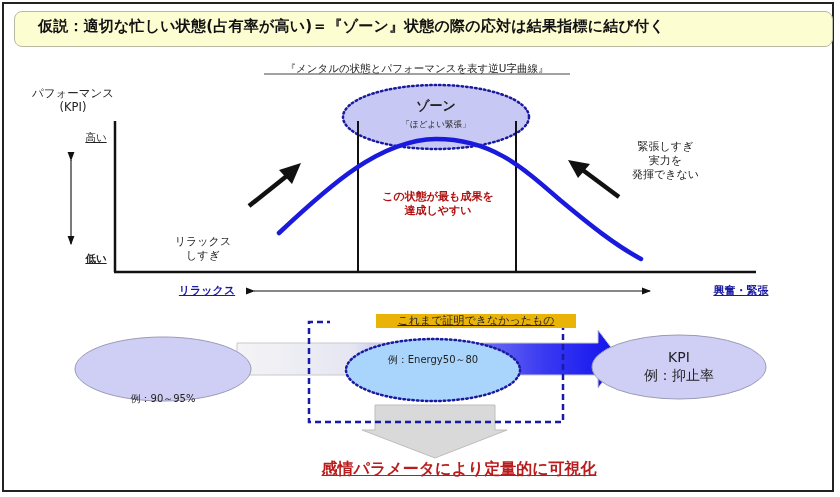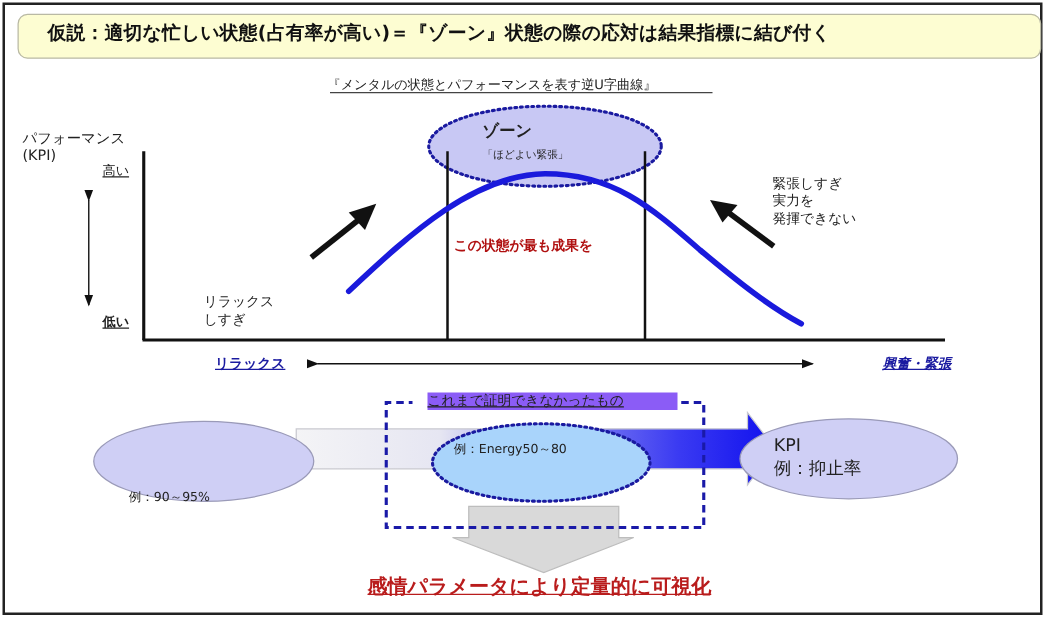--- a/index.html
+++ b/index.html
@@ -6,21 +6,21 @@
   body { width: 840px; height: 497px; position: relative; overflow: hidden;
          font-family: "DejaVu Sans", sans-serif; color: #222; }
   .frame { position: absolute; left: 2px; top: 2px; width: 832px; height: 490px;
            border: 2px solid #222; box-sizing: border-box; }
   .title-box { position: absolute; left: 14px; top: 11px; width: 819px; height: 36px;
                background: #fdfdd2; border: 1px solid #b9b9a4; border-radius: 8px;
                box-sizing: border-box; }
   .title-text { position: absolute; left: 22px; top: 17px; font-size: 15px;
                 font-weight: bold; color: #111; letter-spacing: 0.2px; white-space: nowrap; margin-left: 16px; }
   svg.diagram { position: absolute; left: 0; top: 0; }
-  .lbl { position: absolute; white-space: nowrap; line-height: 1.25; }
+  .lbl { position: absolute; text-align: center; white-space: nowrap; line-height: 1.25; }
   .u { text-decoration: underline; margin-left: 24px; }
 </style>
 </head>
 <body>
 
 <div class="frame"></div>
 
 <div class="title-box"></div>
 <div class="title-text">仮説：適切な忙しい状態(占有率が高い)＝『ゾーン』状態の際の応対は結果指標に結び付く</div>
 
@@ -72,49 +72,50 @@
 
   <path d="M375,405 L495,405 L495,430 L507,430 L435,458 L362,430 L375,430 z" fill="#d9d9d9" stroke="#bdbdbd" stroke-width="1"></path>
 
   <path d="M309,334 L309,322 L330,322 M535,322 L563,322 L563,422 L309,422 L309,334" fill="none" stroke="#1a1aa8" stroke-width="2.5" stroke-dasharray="6 4"></path>
 
   <ellipse cx="433" cy="370" rx="87" ry="31" fill="#a9d4fb" stroke="#1a1aa0" stroke-width="2.5" stroke-dasharray="1.5 3" stroke-linecap="round"></ellipse>
 </svg>
 
 <div class="lbl" style="left:262px; top:62px; font-size:10.5px; width:310px; color:#222;">『メンタルの状態とパフォーマンスを表す逆U字曲線』</div>
 
-<div class="lbl" style="left:18px; top:103px; width:110px; font-size:11.5px;">
+<div class="lbl" style="left:18px; top:86px; width:110px; font-size:11.5px;">
   <div>パフォーマンス</div>
   <div>(KPI)</div>
 </div>
 <div class="lbl u" style="left:58px; top:131px; width:28px; font-size:10.5px;">高い</div>
 <div class="lbl u" style="left:58px; top:252px; width:28px; font-size:10.5px; font-weight:bold;">低い</div>
 
 <div class="lbl" style="left:386px; top:98px; width:100px; font-size:13px; font-weight:bold;">ゾーン</div>
 <div class="lbl" style="left:386px; top:119px; width:100px; font-size:8.5px;">「ほどよい緊張」</div>
 
 <div class="lbl" style="left:363px; top:190px; width:150px; font-size:11px; font-weight:bold; color:#b01010;">
   <div>この状態が最も成果を</div>
+  <div>達成しやすい</div>
 </div>
 
 <div class="lbl" style="left:163px; top:235px; width:80px; font-size:11px;">
   <div>リラックス</div>
   <div>しすぎ</div>
 </div>
 
 <div class="lbl" style="left:618px; top:140px; width:95px; font-size:11px;">
   <div>緊張しすぎ</div>
   <div>実力を</div>
   <div>発揮できない</div>
 </div>
 
 <div class="lbl u" style="left:148px; top:284px; width:70px; font-size:11px; font-weight:bold; color:#1a1aa0;">リラックス</div>
-<div class="lbl u" style="left:682px; top:284px; width:70px; font-size:11px; font-weight:bold; color:#1a1aa0;font-style:italic;">興奮・緊張</div>
+<div class="lbl u" style="left:682px; top:284px; width:70px; font-size:11px; font-weight:bold; color:#1a1aa0;">興奮・緊張</div>
 
-<div class="lbl u" style="left:318px; top:314px; width:200px; font-size:11px; background:#8b5cf6;text-decoration:underline;">これまで証明できなかったもの</div>
+<div class="lbl u" style="left:352px; top:314px; width:200px; font-size:11px; background:#eab308;text-decoration:underline;">これまで証明できなかったもの</div>
 
 <div class="lbl" style="left:103px; top:352px; width:120px;">
   <div style="font-size:10px;margin-top:41px;">例：90～95%</div>
 </div>
 
 <div class="lbl" style="left:363px; top:354px; width:140px;">
   <div style="font-size:10px;">例：Energy50～80</div>
 </div>
 
 <div class="lbl" style="left:619px; top:349px; width:120px;">

